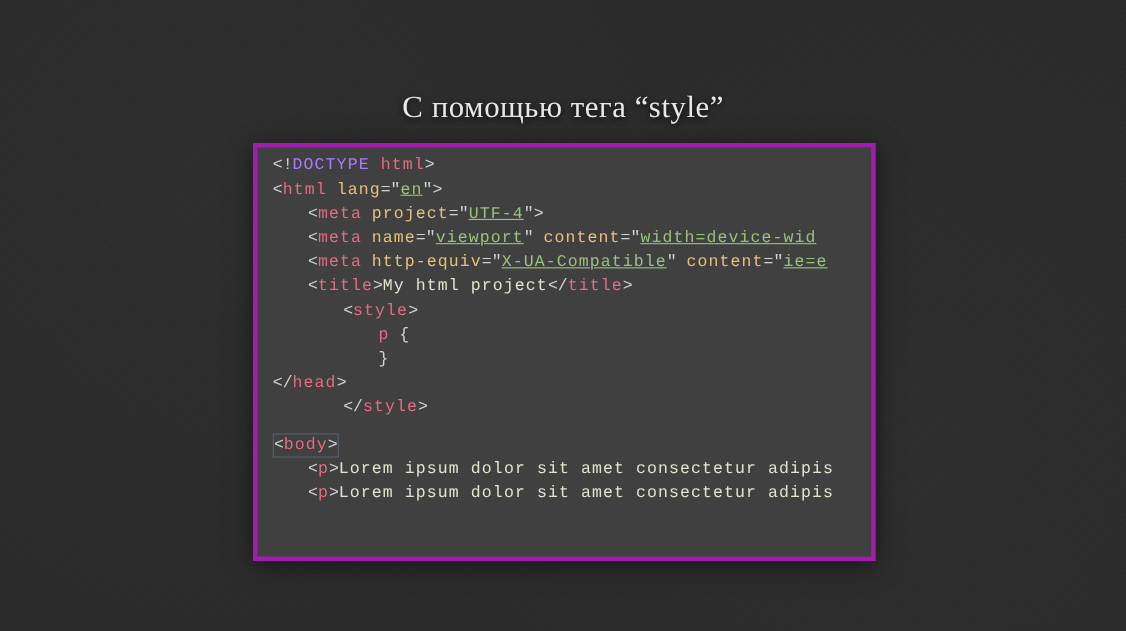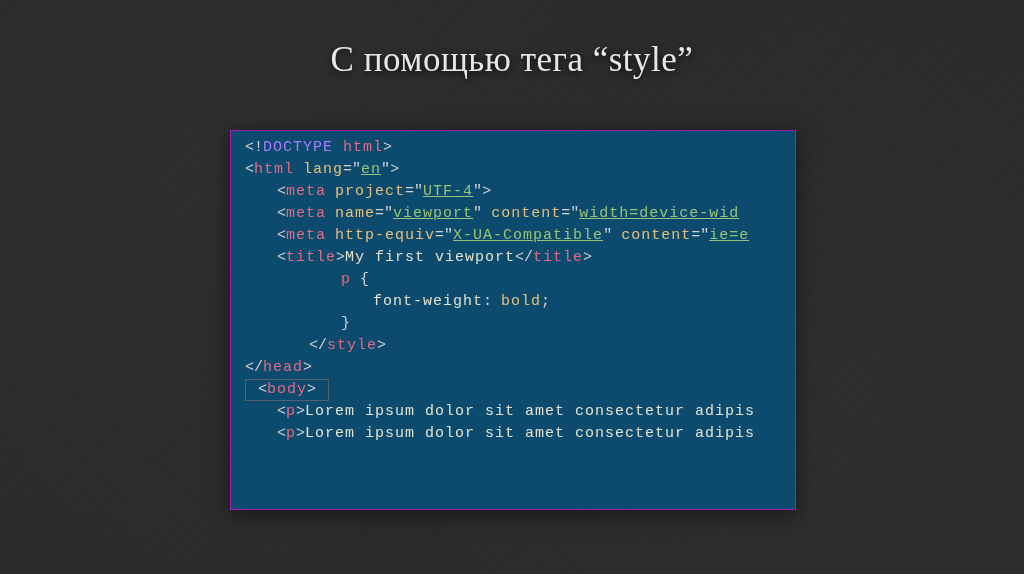--- a/index.html
+++ b/index.html
@@ -18,35 +18,35 @@
     content:"";
     position:absolute; inset:0;
     background-image:
       repeating-linear-gradient(45deg, rgba(255,255,255,0.008) 0 1px, transparent 1px 3px),
       repeating-linear-gradient(-45deg, rgba(255,255,255,0.008) 0 1px, transparent 1px 3px);
     pointer-events:none;
   }
   .title {
     text-align: center;
     color: #e8e8e8;
-    font-size: 35px;
+    font-size: 28px;
     font-weight: 400;
-    padding-top: 40px;
+    padding-top: 82px;
     text-shadow: 0 2px 6px rgba(0,0,0,0.8);
     letter-spacing: 0.5px;
     position: relative;
   }
   .editor {
     position: absolute;
     left: 230px;
     top: 130px;
     width: 566px;
     height: 380px;
-    background: #0c4a6e;
-    border: 1px solid #a21caf;
+    background: #404040;
+    border: 4px solid #a21caf;
     box-shadow: 0 4px 20px rgba(0,0,0,0.5);
     overflow: hidden;
     font-family: 'Consolas', 'Courier New', monospace;
     font-size: 15px;
     line-height: 22px;
     padding: 6px 0 0 14px;
     color: #abb2bf;
   }
   .line { white-space: pre; }
   .pad1 { padding-left: 32px; }
@@ -59,53 +59,54 @@
   .tag     { color: #e46b83; }    
   .attr    { color: #e6c07b; }    
   .string  { color: #98c379; text-decoration: underline; }    
   .text    { color: #e2e2d0; }    
   .letterspace { letter-spacing: 1px; }
 
   .body-highlight {
     display: inline-block;
     border: 1px solid #556070;
     line-height: 20px;
-    padding: 0 12px;
+    padding: 0 0;
+    margin-top: 12px;
   }
 </style>
 </head>
 <body>
 
 <div class="title">С помощью тега “style”</div>
 
 <div class="editor">
 
   <div class="line"><span class="punct">&lt;!</span><span class="doctype letterspace">DOCTYPE</span><span class="letterspace"> </span><span class="tag letterspace">html</span><span class="punct">&gt;</span></div>
 
   <div class="line"><span class="punct">&lt;</span><span class="tag letterspace">html</span> <span class="attr letterspace">lang</span><span class="punct">=</span><span class="punct">"</span><span class="string letterspace">en</span><span class="punct">"</span><span class="punct">&gt;</span></div>
 
 
   <div class="line pad1"><span class="punct">&lt;</span><span class="tag letterspace">meta</span> <span class="attr letterspace">project</span><span class="punct">=</span><span class="punct">"</span><span class="string letterspace">UTF-4</span><span class="punct">"</span><span class="punct">&gt;</span></div>
 
   <div class="line pad1"><span class="punct">&lt;</span><span class="tag letterspace">meta</span> <span class="attr letterspace">name</span><span class="punct">=</span><span class="punct">"</span><span class="string letterspace">viewport</span><span class="punct">"</span> <span class="attr letterspace">content</span><span class="punct">=</span><span class="punct">"</span><span class="string letterspace">width=device-wid</span></div>
 
   <div class="line pad1"><span class="punct">&lt;</span><span class="tag letterspace">meta</span> <span class="attr letterspace">http-equiv</span><span class="punct">=</span><span class="punct">"</span><span class="string letterspace">X-UA-Compatible</span><span class="punct">"</span> <span class="attr letterspace">content</span><span class="punct">=</span><span class="punct">"</span><span class="string letterspace">ie=e</span></div>
 
-  <div class="line pad1"><span class="punct">&lt;</span><span class="tag letterspace">title</span><span class="punct">&gt;</span><span class="text letterspace">My first viewport</span><span class="punct">&lt;/</span><span class="tag letterspace">title</span><span class="punct">&gt;</span></div>
+  <div class="line pad1"><span class="punct">&lt;</span><span class="tag letterspace">title</span><span class="punct">&gt;</span><span class="text letterspace">My html project</span><span class="punct">&lt;/</span><span class="tag letterspace">title</span><span class="punct">&gt;</span></div>
 
+  <div class="line pad2"><span class="punct">&lt;</span><span class="tag letterspace">style</span><span class="punct">&gt;</span></div>
 
   <div class="line pad3"><span class="tag letterspace">p</span> <span class="punct">{</span></div>
 
-  <div class="line pad4"><span class="text letterspace">font-weight</span><span class="punct">:</span> <span class="attr letterspace">bold</span><span class="punct">;</span></div>
 
   <div class="line pad3"><span class="punct">}</span></div>
 
+  <div class="line"><span class="punct">&lt;/</span><span class="tag letterspace">head</span><span class="punct">&gt;</span></div>
+
   <div class="line pad2"><span class="punct">&lt;/</span><span class="tag letterspace">style</span><span class="punct">&gt;</span></div>
-
-  <div class="line"><span class="punct">&lt;/</span><span class="tag letterspace">head</span><span class="punct">&gt;</span></div>
 
   <div class="line"><span class="body-highlight"><span class="punct">&lt;</span><span class="tag letterspace">body</span><span class="punct">&gt;</span></span></div>
 
   <div class="line pad1"><span class="punct">&lt;</span><span class="tag letterspace">p</span><span class="punct">&gt;</span><span class="text letterspace">Lorem ipsum dolor sit amet consectetur adipis</span></div>
 
   <div class="line pad1"><span class="punct">&lt;</span><span class="tag letterspace">p</span><span class="punct">&gt;</span><span class="text letterspace">Lorem ipsum dolor sit amet consectetur adipis</span></div>
 
 </div>
 
 </body></html>

